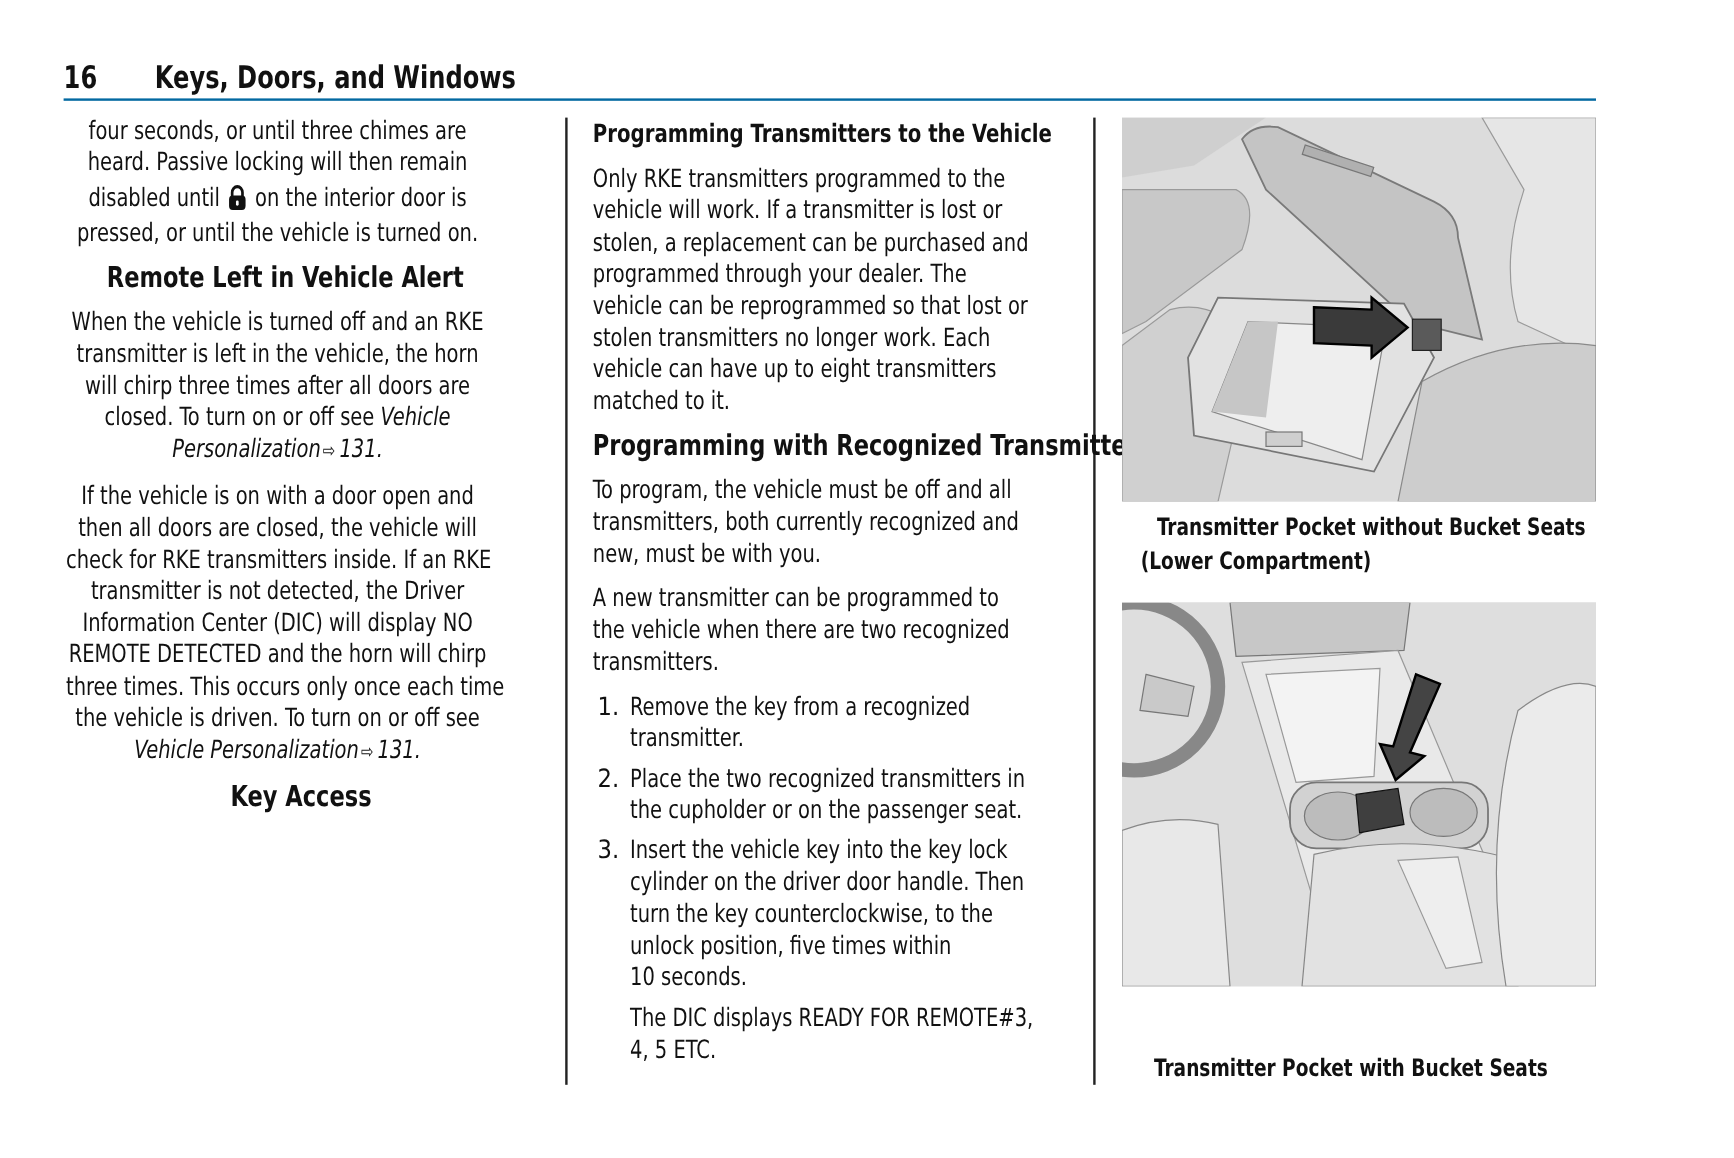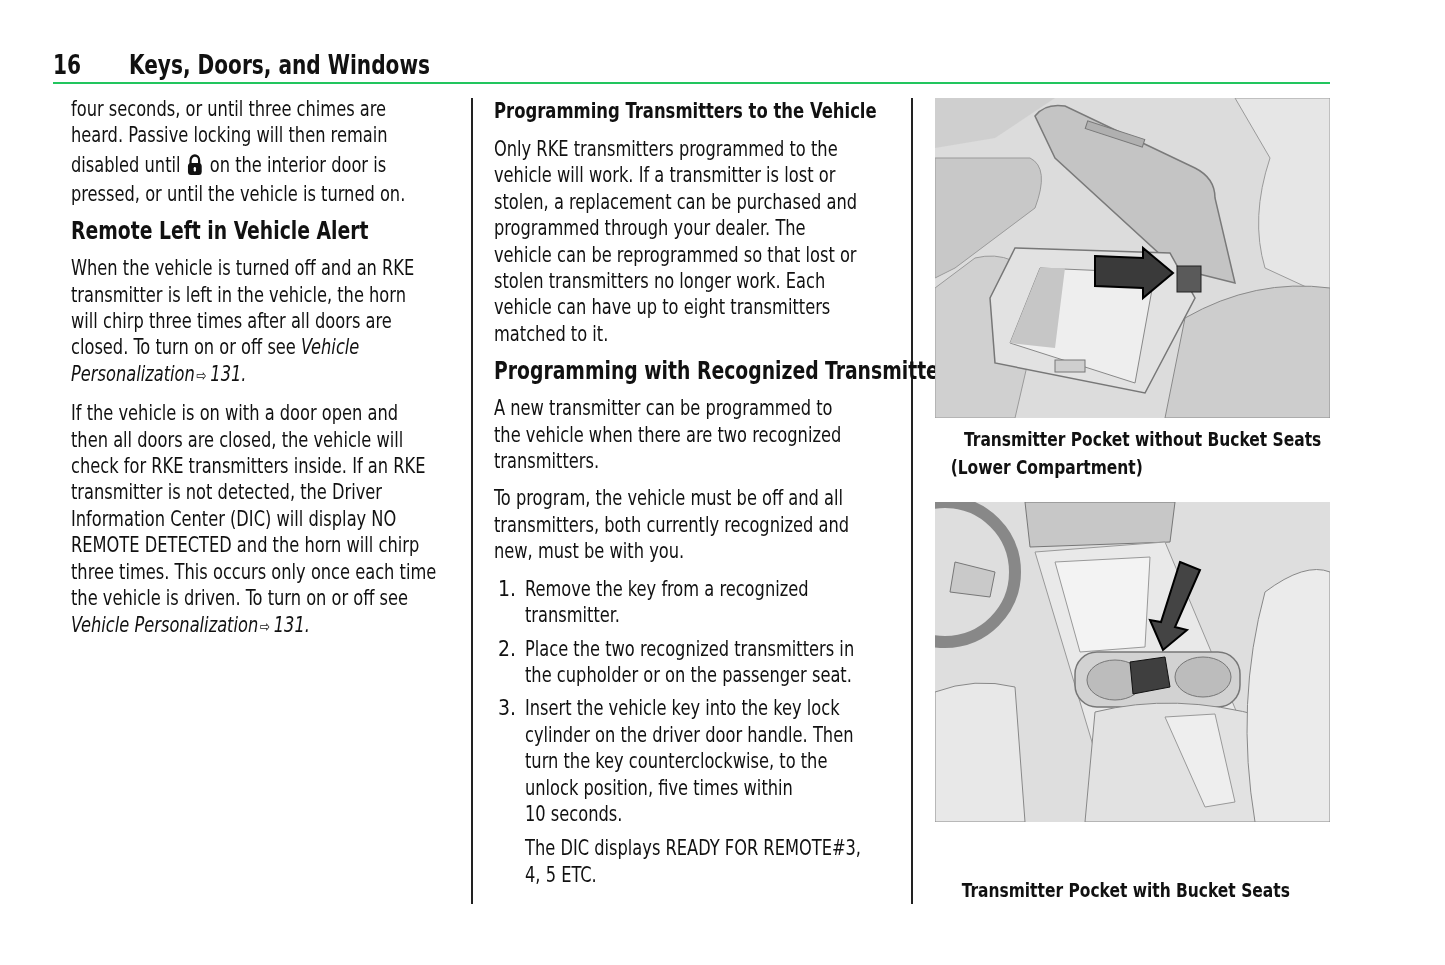--- a/index.html
+++ b/index.html
@@ -1,17 +1,17 @@
 <!DOCTYPE html>
 <html><head>
 <meta charset="utf-8">
 <style>
   html, body { margin: 0; padding: 0; background: #ffffff; }
   body { width: 1445px; height: 965px; position: relative; overflow: hidden; color: #111; font-family: "DejaVu Sans Condensed", "Liberation Sans Narrow", "Liberation Sans", sans-serif; }
-  .header { position: absolute; left: 53px; top: 46px; width: 1277px; height: 36px; border-bottom: 2px solid #22c55e; }
+  .header { position: absolute; left: 53px; top: 46px; width: 1277px; height: 36px; border-bottom: 2px solid #0369a1; }
   .page-num { position: absolute; left: 0; top: 4px; font-size: 26px; font-weight: bold; transform: scaleX(0.86); transform-origin: left; }
   .chapter { position: absolute; left: 76px; top: 4px; font-size: 26px; font-weight: bold; transform: scaleX(0.86); transform-origin: left; white-space: nowrap; }
   .divider { position: absolute; top: 98px; width: 1.5px; height: 806px; background: #222; }
   .col { position: absolute; top: 96px; font-size: 21px; line-height: 26.4px; }
   .col p { margin: 0 0 11px 0; }
   .sq { display: inline-block; transform: scaleX(0.87); transform-origin: left; white-space: nowrap; }
   .col h3 { margin: 0 0 11px 0; font-size: 24px; font-weight: bold; line-height: 26px; }
   .col h2 { margin: 0 0 10px 0; font-size: 21px; font-weight: bold; line-height: 30px; }
   .line { display: block; white-space: nowrap; transform: scaleX(0.86); transform-origin: left; }
   .it { font-style: italic; }
@@ -28,21 +28,21 @@
 <body>
 
 <div class="header">
   <span class="page-num">16</span>
   <span class="chapter">Keys, Doors, and Windows</span>
 </div>
 
 <div class="divider" style="left:471px"></div>
 <div class="divider" style="left:911px"></div>
 
-<div class="col" style="left:71px; width:410px;">
+<div class="col" style="left:55px; width:410px;text-align:center;">
   <p>
     <span class="line">four seconds, or until three chimes are</span>
     <span class="line">heard. Passive locking will then remain</span>
     <span class="line" style="line-height:32px"><span>disabled until</span>
       <svg class="lock" viewBox="0 0 18 22">
           <path d="M4 10 V6.5 a5 5 0 0 1 10 0 V10" fill="none" stroke="#111" stroke-width="2.6"></path>
           <rect x="1" y="9" width="16" height="12" rx="3.5" fill="#111"></rect>
           <rect x="7.7" y="13" width="2.6" height="4.5" rx="1.2" fill="#fff"></rect>
         </svg>
       <span>on the interior door is</span></span>
@@ -63,44 +63,45 @@
     <span class="line">then all doors are closed, the vehicle will</span>
     <span class="line">check for RKE transmitters inside. If an RKE</span>
     <span class="line">transmitter is not detected, the Driver</span>
     <span class="line">Information Center (DIC) will display NO</span>
     <span class="line">REMOTE DETECTED and the horn will chirp</span>
     <span class="line">three times. This occurs only once each time</span>
     <span class="line">the vehicle is driven. To turn on or off see</span>
     <span class="line"><span class="it">Vehicle Personalization</span><span class="xref">⇨</span><span class="it">131.</span></span>
   </p>
 
+  <h3><span class="sq">Key Access</span></h3>
 </div>
 
 <div class="col" style="left:494px; width:410px;">
   <h2><span class="sq">Programming Transmitters to the Vehicle</span></h2>
   <p>
     <span class="line">Only RKE transmitters programmed to the</span>
     <span class="line">vehicle will work. If a transmitter is lost or</span>
     <span class="line">stolen, a replacement can be purchased and</span>
     <span class="line">programmed through your dealer. The</span>
     <span class="line">vehicle can be reprogrammed so that lost or</span>
     <span class="line">stolen transmitters no longer work. Each</span>
     <span class="line">vehicle can have up to eight transmitters</span>
     <span class="line">matched to it.</span>
   </p>
   <h3><span class="sq">Programming with Recognized Transmitters</span></h3>
   <p>
+    <span class="line">To program, the vehicle must be off and all</span>
+    <span class="line">transmitters, both currently recognized and</span>
+    <span class="line">new, must be with you.</span>
+  </p>
+  <p>
     <span class="line">A new transmitter can be programmed to</span>
     <span class="line">the vehicle when there are two recognized</span>
     <span class="line">transmitters.</span>
-  </p>
-  <p>
-    <span class="line">To program, the vehicle must be off and all</span>
-    <span class="line">transmitters, both currently recognized and</span>
-    <span class="line">new, must be with you.</span>
   </p>
   <ol>
     <li>
       <span class="num">1.</span>
       <span class="line">Remove the key from a recognized</span>
       <span class="line">transmitter.</span>
     </li>
     <li>
       <span class="num">2.</span>
       <span class="line">Place the two recognized transmitters in</span>

